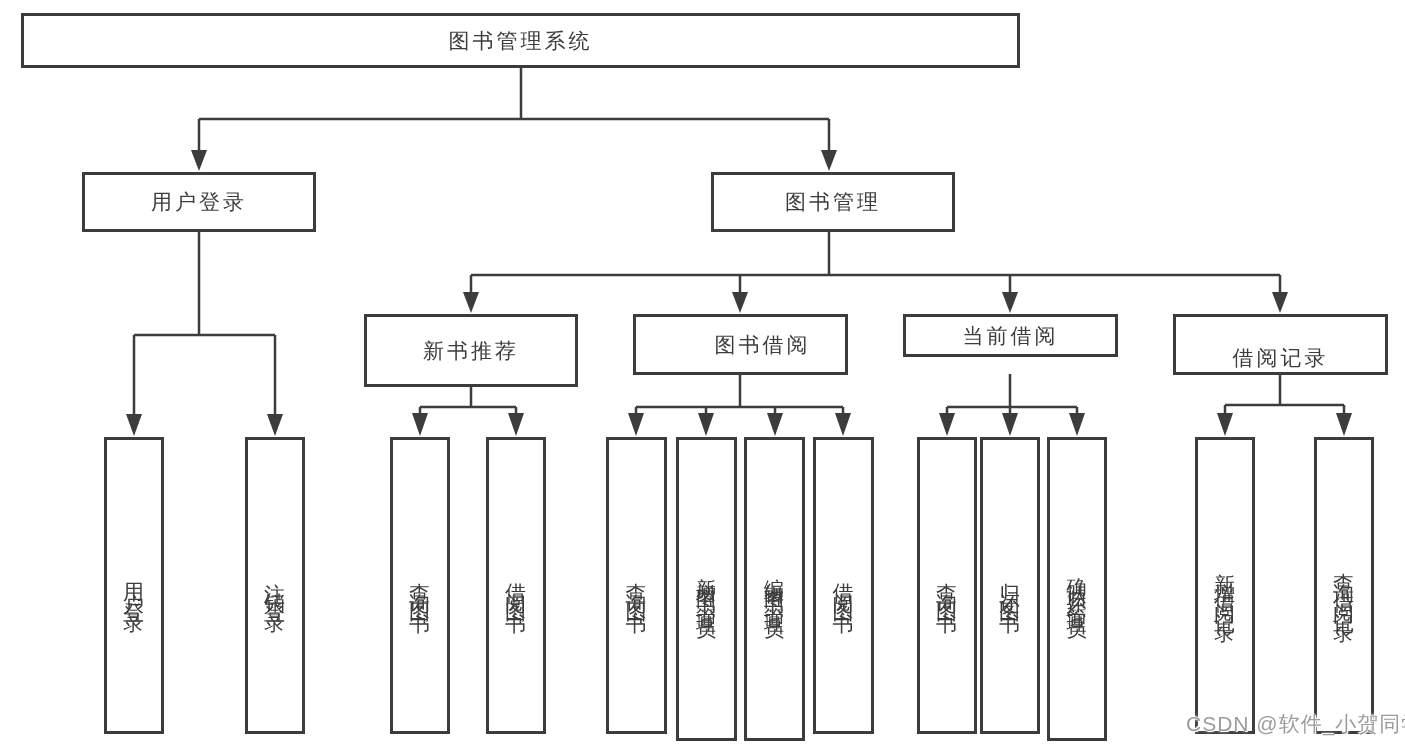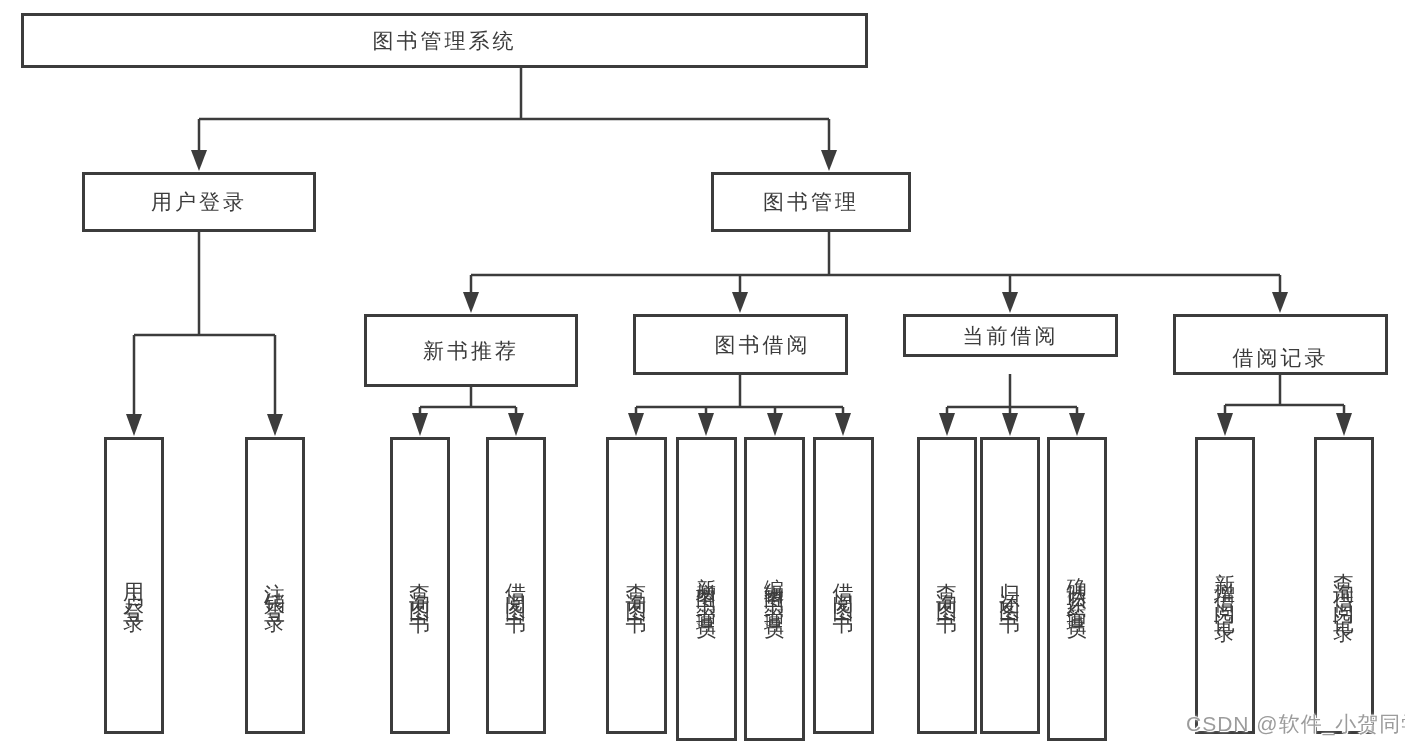--- a/index.html
+++ b/index.html
@@ -98,28 +98,28 @@
       <polygon points="1002,413 1018,413 1010,436"></polygon>
       <polygon points="1069,413 1085,413 1077,436"></polygon>
     </g>
     <g>
       <path d="M1280 374 V405 M1225 405 H1344 M1225 405 V414 M1344 405 V414"></path>
       <polygon points="1217,413 1233,413 1225,436"></polygon>
       <polygon points="1336,413 1352,413 1344,436"></polygon>
     </g>
   </svg>
 
-  <div class="node" style="left:21px;top:13px;width:847px;height:55px;">
+  <div class="node" style="left:21px;top:13px;width:999px;height:55px;">
     <span>图书管理系统</span>
   </div>
 
   <div class="node" style="left:82px;top:172px;width:234px;height:60px;">
     <span>用户登录</span>
   </div>
-  <div class="node" style="left:711px;top:172px;width:200px;height:60px;">
+  <div class="node" style="left:711px;top:172px;width:244px;height:60px;">
     <span>图书管理</span>
   </div>
 
   <div class="node" style="left:364px;top:314px;width:214px;height:73px;">
     <span>新书推荐</span>
   </div>
   <div class="node" style="left:633px;top:314px;width:215px;height:61px;padding-left:44px;">
     <span>图书借阅</span>
   </div>
   <div class="node" style="left:903px;top:314px;width:215px;height:43px;">

